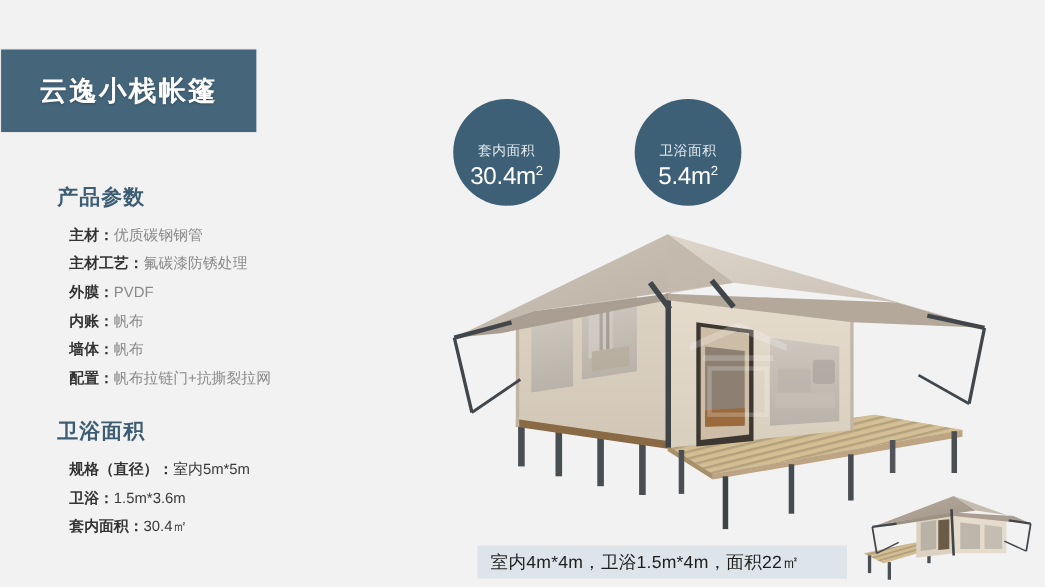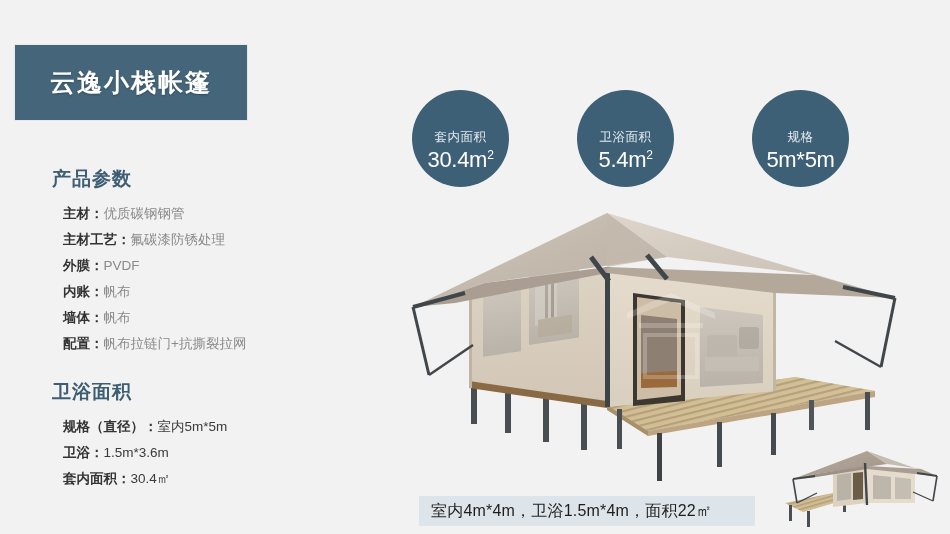--- a/index.html
+++ b/index.html
@@ -6,21 +6,21 @@
   html, body {
     width:950px; height:534px;
     background:#f2f2f2;
     font-family:"Liberation Sans","DejaVu Sans",sans-serif;
     overflow:hidden;
   }
   #page { position:relative; width:950px; height:534px; background:#f2f2f2; }
 
   
   .title-banner{
-    position:absolute; left:15px; top:45px; width:232px; height:75px;
+    position:absolute; left:1px; top:45px; width:232px; height:75px;
     background:#44657a;
     display:flex; align-items:center; justify-content:center;
     box-shadow:0 0 0 1px #e8e8e8;
   }
   .title-banner .t{
     color:#ffffff; font-size:25px; font-weight:bold; letter-spacing:2px;
     text-shadow:0 1px 2px rgba(0,0,0,.25);
   }
 
   
@@ -52,21 +52,21 @@
 
   
   .tent-stage{ position:absolute; left:395px; top:195px; width:555px; height:300px; }
   .tent-svg{ position:absolute; left:0; top:0; }
 
   
   .thumb{ position:absolute; left:775px; top:445px; width:170px; height:86px; }
 
   
   .caption-bar{
-    position:absolute; left:419px; top:496px; width:336px; height:30px;
+    position:absolute; left:434px; top:496px; width:336px; height:30px;
     background:#dde4ea; display:flex; align-items:center; padding-left:12px;
   }
   .caption-bar .c{ font-size:16px; color:#1e1e1e; letter-spacing:.2px; white-space:nowrap; }
 </style>
 </head>
 <body>
 
 <div id="page">
 
   <div class="title-banner">
@@ -111,24 +111,20 @@
   </div>
 
   <div class="badges">
     <div class="badge" id="badge-0">
       <span class="lbl">套内面积</span>
       <span class="val"><span>30.4</span><span>m</span><span class="sup">2</span></span>
     </div>
     <div class="badge" id="badge-1">
       <span class="lbl">卫浴面积</span>
       <span class="val"><span>5.4</span><span>m</span><span class="sup">2</span></span>
-    </div>
-    <div class="badge" id="badge-2">
-      <span class="lbl">规格</span>
-      <span class="val"><span>5m*5m</span><span></span><span class="sup"></span></span>
     </div>
   </div>
 
   <div class="tent-stage">
     <svg class="tent-svg" width="555" height="300" viewBox="0 0 555 300">
       <defs>
         <linearGradient id="roofL" x1="0" y1="0" x2="1" y2="1">
           <stop offset="0" stop-color="#cfc6bb"></stop>
             <stop offset="1" stop-color="#b8ada0"></stop>
         </linearGradient>

